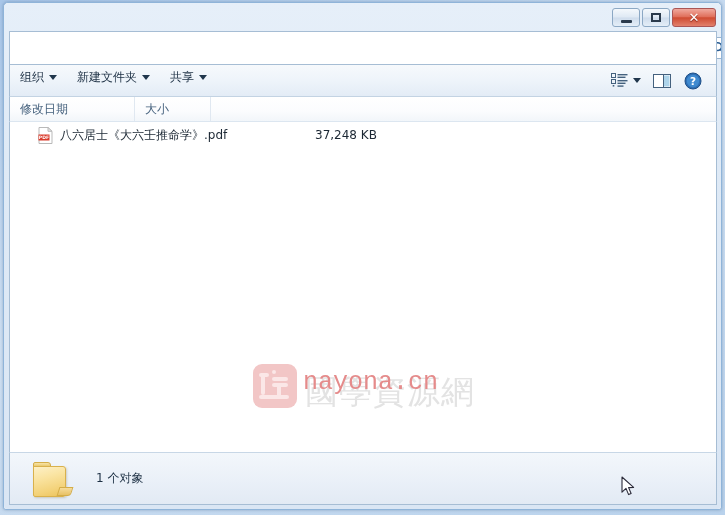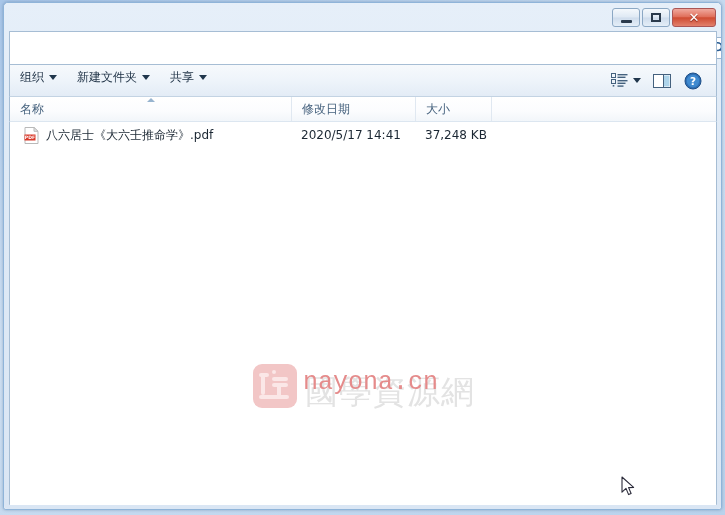--- a/index.html
+++ b/index.html
@@ -359,20 +359,21 @@
     border-right: 1px solid #a6bdd4;
     overflow: hidden;
   }
   .file-row {
     display: flex;
     align-items: center;
     height: 22px;
     font-size: 12px;
     color: #1b2733;
     padding-top: 2px;
+    margin-left: 14px;
   }
   .cell {
     display: flex;
     align-items: center;
     box-sizing: border-box;
     white-space: nowrap;
     overflow: hidden;
   }
   .cell-name { width: 281px; padding-left: 14px; gap: 7px; }
   .cell-date { width: 124px; padding-left: 10px; }
@@ -589,24 +590,20 @@
           <svg width="18" height="18" viewBox="0 0 18 18">
             <circle cx="9" cy="9" r="8" fill="#2e6fb5" stroke="#1d4e86"></circle>
             <circle cx="9" cy="9" r="6.2" fill="#3f8ad0"></circle>
             <text x="9" y="13.3" font-size="10.5" font-family="DejaVu Sans, sans-serif" font-weight="bold" fill="#ffffff" text-anchor="middle">?</text>
           </svg>
         </div>
       </div>
     </div>
 
     <div class="colhead">
-      <div class="col col-name">
-        <span class="sort-mark"></span>
-        <span>名称</span>
-      </div>
       <div class="col col-date">
         <span>修改日期</span>
       </div>
       <div class="col col-size">
         <span>大小</span>
       </div>
       <div class="col col-blank"></div>
     </div>
 
     <div class="filelist">
@@ -615,37 +612,44 @@
           <span class="pdf-icon">
             <svg width="15" height="17" viewBox="0 0 15 17">
               <path d="M1 0.5 H10 L14 4.3 V16.5 H1 Z" fill="#ffffff" stroke="#b9b9b9"></path>
               <path d="M10 0.5 L14 4.3 H10 Z" fill="#e8e8e8" stroke="#b9b9b9"></path>
               <rect x="0.5" y="7.5" width="11" height="6" fill="#d93a2b"></rect>
               <text x="6" y="12.4" font-size="4.6" font-family="DejaVu Sans, sans-serif" font-weight="bold" fill="#ffffff" text-anchor="middle">PDF</text>
             </svg>
           </span>
           <span>八六居士《大六壬推命学》.pdf</span>
         </div>
-        <div class="cell cell-date">2020/5/17 14:41</div>
         <div class="cell cell-size">37,248 KB</div>
       </div>
 
       <div class="watermark">
         <div class="wm-logo">
           <span class="g" style="left:8px;top:9px;width:4px;height:22px;border-radius:2px;"></span>
           <span class="g" style="left:6px;top:9px;width:10px;height:4px;border-radius:2px;"></span>
           <span class="g" style="left:19px;top:6px;width:4px;height:4px;border-radius:50%;"></span>
           <span class="g" style="left:19px;top:13px;width:16px;height:4px;border-radius:2px;"></span>
           <span class="g" style="left:19px;top:19px;width:16px;height:4px;border-radius:2px;"></span>
           <span class="g" style="left:6px;top:31px;width:30px;height:4px;border-radius:2px;"></span>
           <span class="g" style="left:24px;top:21px;width:4px;height:12px;"></span>
         </div>
         <span class="wm-cn">國學資源網</span>
         <span class="wm-url">nayona.cn</span>
       </div>
     </div>
 
+    <div class="statusbar">
+      <div class="status-folder">
+        <span class="sf-tab"></span>
+        <span class="sf-body"></span>
+        <span class="sf-flap"></span>
+      </div>
+      <span class="status-text">1 个对象</span>
+    </div>
   </div>
 
   <svg class="cursor" width="16" height="22" viewBox="0 0 16 22">
     <path d="M1 1 L1 16.2 L5 12.4 L7.6 18.6 L10.1 17.5 L7.6 11.6 L12.6 11.4 Z" fill="#ffffff" stroke="#2b2b3a" stroke-width="1.1" stroke-linejoin="round"></path>
   </svg>
 </div>
 
 </body></html>

